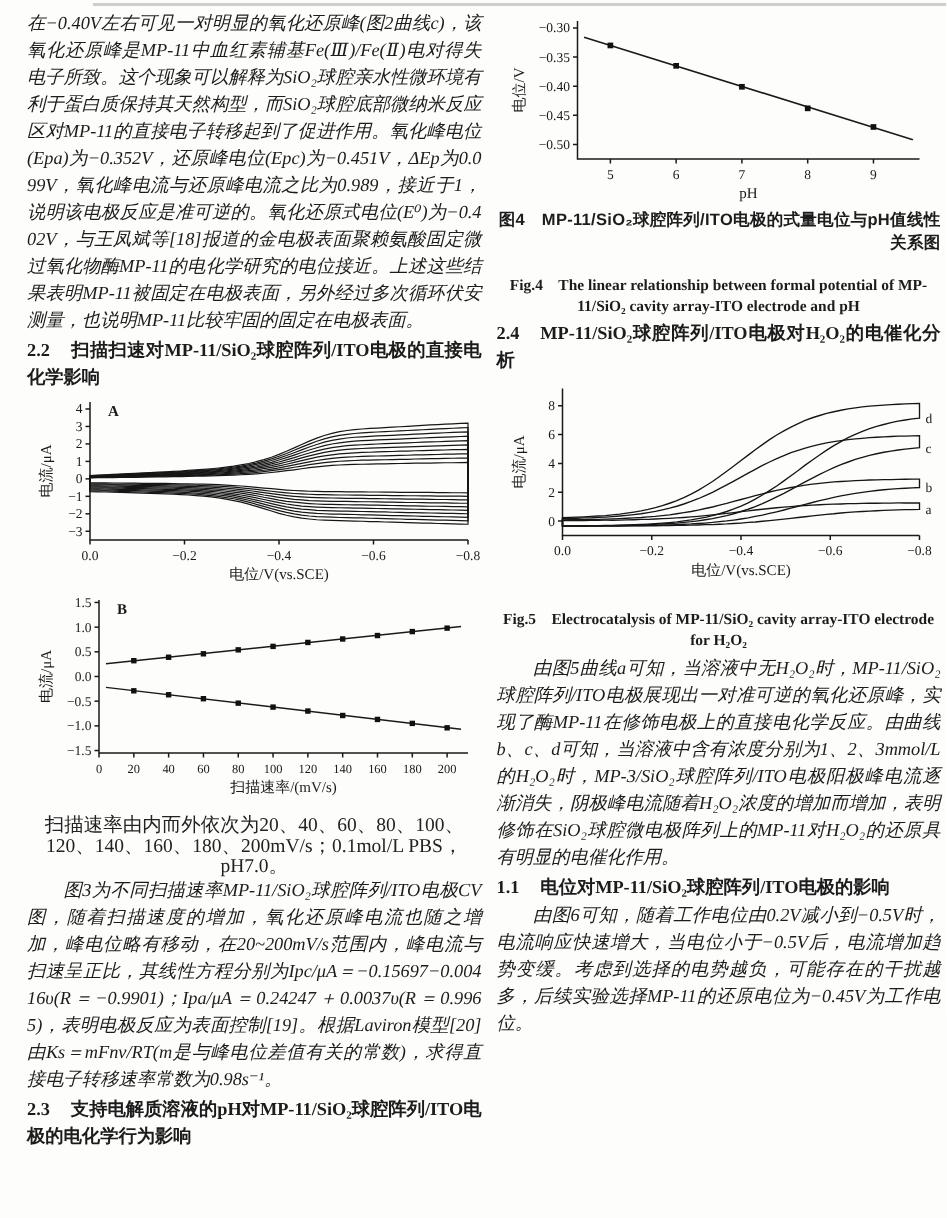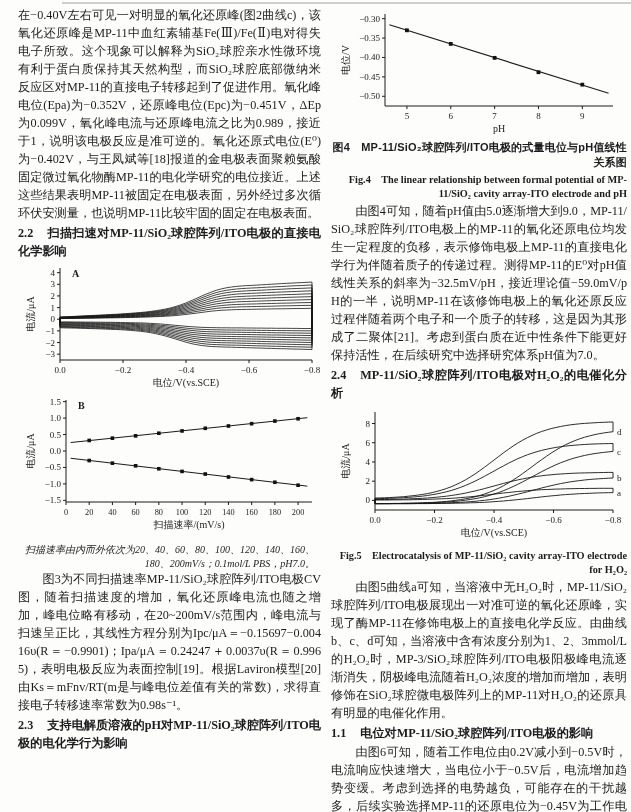--- a/index.html
+++ b/index.html
@@ -6,40 +6,40 @@
   .page{
     position:relative;width:631px;height:812px;background:#fdfdfc;overflow:hidden;
     font-family:"Liberation Serif","DejaVu Serif",serif;color:#1c1c1c;
   }
   .scan-edge{position:absolute;top:2px;left:62px;width:569px;height:2px;background:#cfcfca;}
   .col{position:absolute;top:0;}
   .col-left{left:18px;width:303px;top:6px;}
   .col-right{left:331px;width:296px;top:4px;}
   p.body{
     margin:0;font-size:12.2px;line-height:18px;text-align:justify;
-    word-break:break-all;overflow-wrap:break-word;
+    word-break:break-all;overflow-wrap:break-word;font-style:italic;
   }
   p.indent{text-indent:2em;}
   .sec-head{
     margin:2px 0 1px 0;font-size:12.2px;line-height:18px;font-weight:bold;
     word-break:break-all;text-align:justify;
   }
   .sec-head .num{margin-right:14px;}
   .fig{margin:2px 0 0 0;text-align:center;}
   .fig svg{display:block;margin:0 auto;}
   .fig-note{
-    margin:1px auto 0 auto;font-size:10px;line-height:13.5px;text-align:right;
-    color:#222;width:96%;font-style:italic;
+    margin:1px auto 0 auto;font-size:13px;line-height:13.5px;text-align:center;
+    color:#222;width:96%;
   }
   .cap-cn{
     margin:2px 0 0 0;font-size:11px;line-height:15px;font-weight:bold;text-align:right;
     font-family:"Liberation Sans","DejaVu Sans",sans-serif;letter-spacing:0.2px;
   }
   .cap-en{
-    margin:3px 0 2px 0;font-size:10.3px;line-height:13.5px;font-weight:bold;text-align:right;
+    margin:14px 0 2px 0;font-size:10.3px;line-height:13.5px;font-weight:bold;text-align:center;
   }
 </style>
 </head>
 <body>
 
 <div class="page">
   <div class="scan-edge"></div>
 
   <div class="col col-left">
     <p class="body">在−0.40V左右可见一对明显的氧化还原峰(图2曲线c)，该氧化还原峰是MP-11中血红素辅基Fe(Ⅲ)/Fe(Ⅱ)电对得失电子所致。这个现象可以解释为SiO₂球腔亲水性微环境有利于蛋白质保持其天然构型，而SiO₂球腔底部微纳米反应区对MP-11的直接电子转移起到了促进作用。氧化峰电位(Epa)为−0.352V，还原峰电位(Epc)为−0.451V，ΔEp为0.099V，氧化峰电流与还原峰电流之比为0.989，接近于1，说明该电极反应是准可逆的。氧化还原式电位(E⁰)为−0.402V，与王凤斌等[18]报道的金电极表面聚赖氨酸固定微过氧化物酶MP-11的电化学研究的电位接近。上述这些结果表明MP-11被固定在电极表面，另外经过多次循环伏安测量，也说明MP-11比较牢固的固定在电极表面。</p>
@@ -191,21 +191,20 @@
           <rect x="74.02307692307693" y="22.403797468354444" width="3.8" height="3.8" fill="#111"></rect>
           <rect x="117.86923076923077" y="35.990295358649796" width="3.8" height="3.8" fill="#111"></rect>
           <rect x="161.71538461538464" y="49.9649789029536" width="3.8" height="3.8" fill="#111"></rect>
           <rect x="205.56153846153848" y="64.32784810126581" width="3.8" height="3.8" fill="#111"></rect>
           <rect x="249.40769230769234" y="76.74978902953585" width="3.8" height="3.8" fill="#111"></rect>
         </svg>
       <p class="cap-cn">图4　MP-11/SiO₂球腔阵列/ITO电极的式量电位与pH值线性关系图</p>
       <p class="cap-en">Fig.4　The linear relationship between formal potential of MP-11/SiO₂ cavity array-ITO electrode and pH</p>
     </div>
 
-    <p class="body indent">由图4可知，随着pH值由5.0逐渐增大到9.0，MP-11/SiO₂球腔阵列/ITO电极上的MP-11的氧化还原电位均发生一定程度的负移，表示修饰电极上MP-11的直接电化学行为伴随着质子的传递过程。测得MP-11的E⁰对pH值线性关系的斜率为−32.5mV/pH，接近理论值−59.0mV/pH的一半，说明MP-11在该修饰电极上的氧化还原反应过程伴随着两个电子和一个质子的转移，这是因为其形成了二聚体[21]。考虑到蛋白质在近中性条件下能更好保持活性，在后续研究中选择研究体系pH值为7.0。</p>
 
     <p class="sec-head"><span class="num">2.4</span><span>MP-11/SiO₂球腔阵列/ITO电极对H₂O₂的电催化分析</span></p>
 
     <div class="fig">
       <svg id="svg-fig5" width="296" height="142" viewBox="0 0 296 142">
           <path d="M44 8 L44 106 L282 106" stroke="#1a1a1a" fill="none" stroke-width="1"></path>
           <line x1="44" y1="106" x2="44" y2="109" stroke="#1a1a1a" stroke-width="1"></line>
           <text x="44" y="119" font-size="9" fill="#1a1a1a" font-family="&quot;Liberation Serif&quot;,&quot;DejaVu Serif&quot;,serif" text-anchor="middle">0.0</text>
           <line x1="103.5" y1="106" x2="103.5" y2="109" stroke="#1a1a1a" stroke-width="1"></line>
           <text x="103.5" y="119" font-size="9" fill="#1a1a1a" font-family="&quot;Liberation Serif&quot;,&quot;DejaVu Serif&quot;,serif" text-anchor="middle">−0.2</text>

